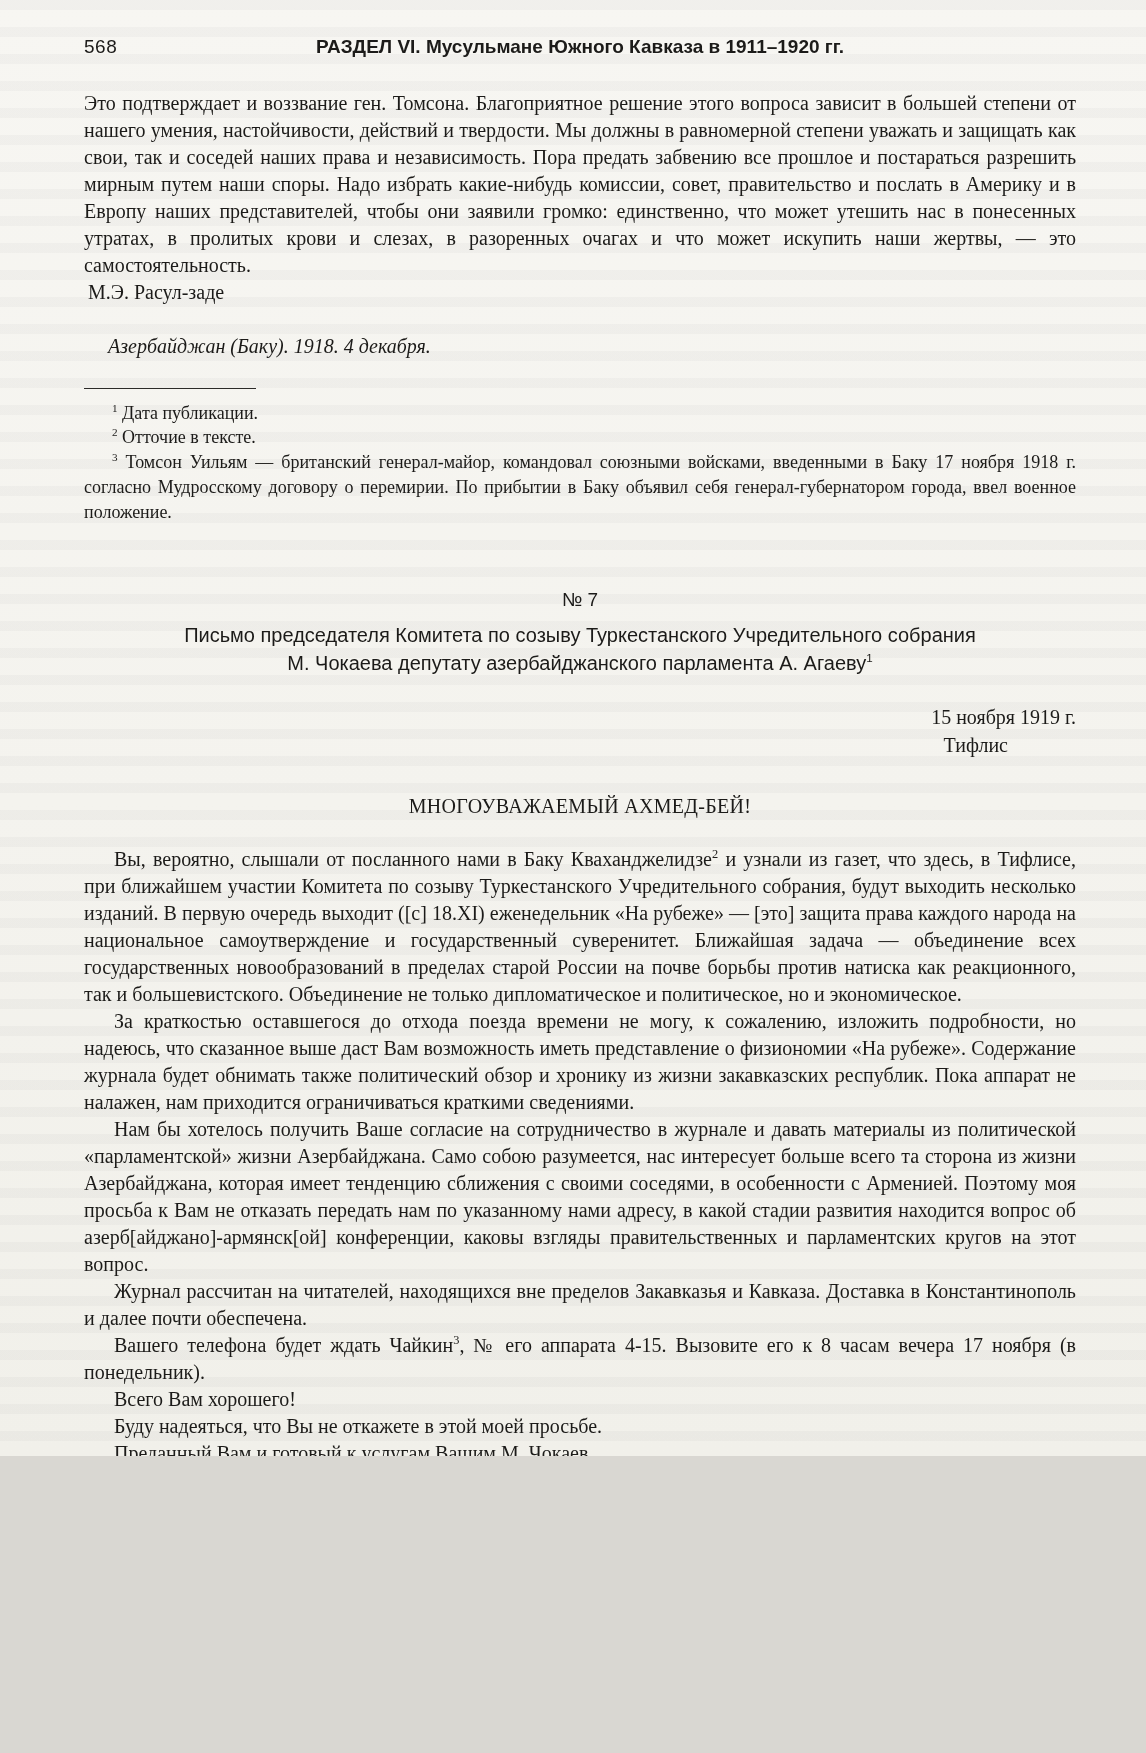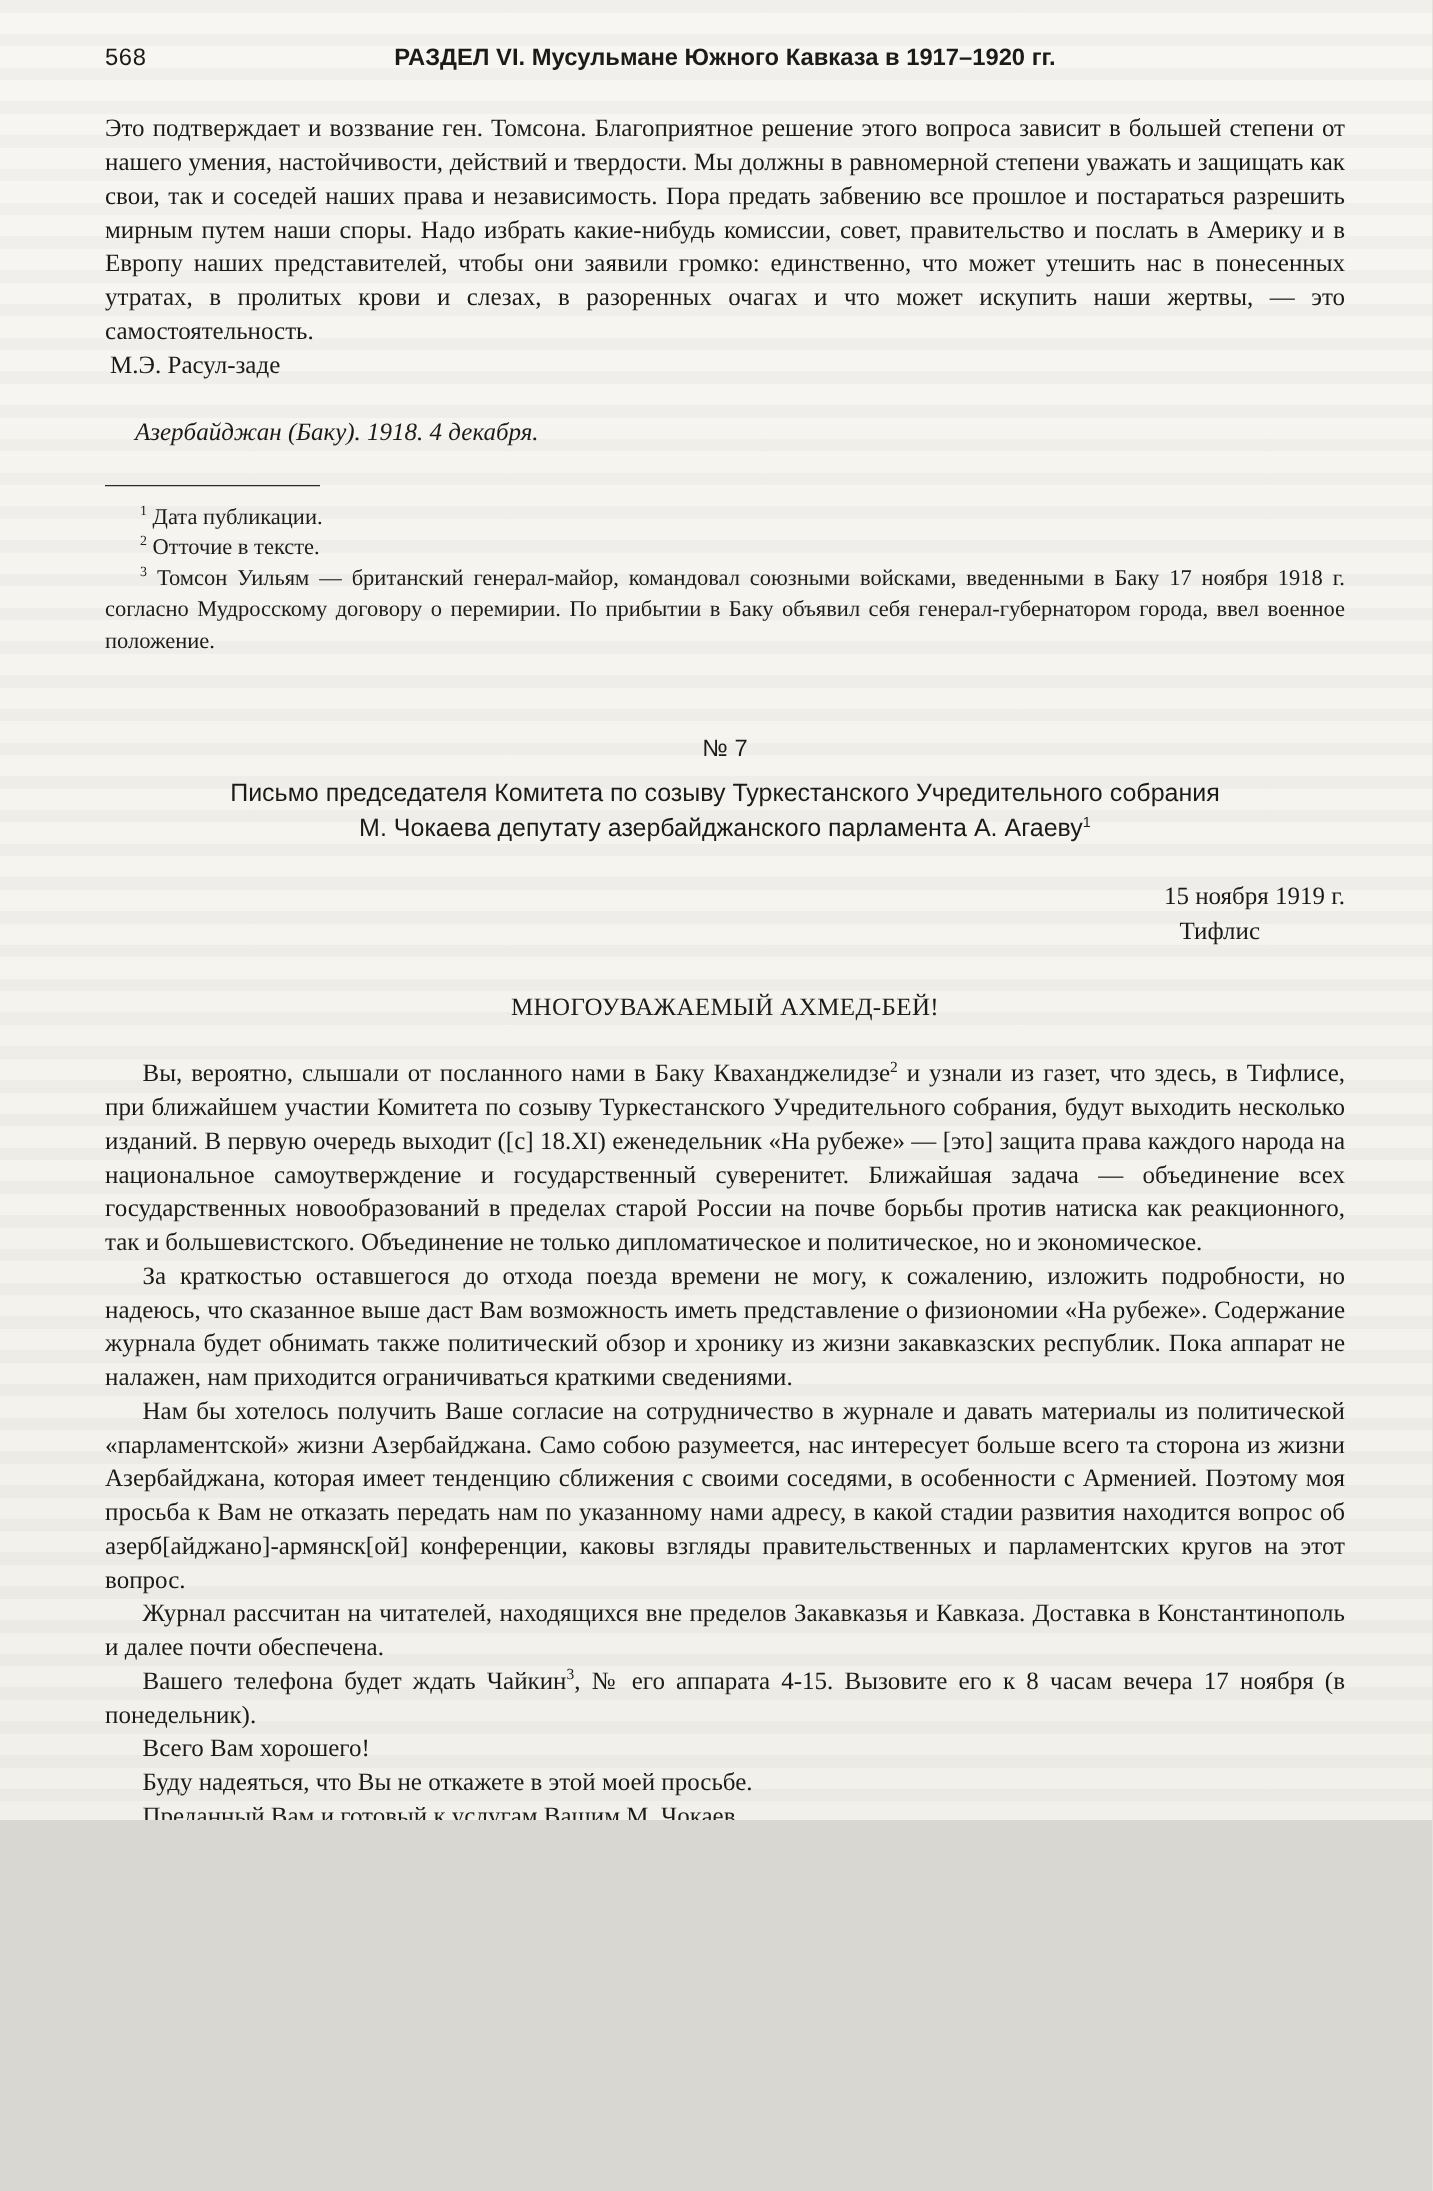--- a/index.html
+++ b/index.html
@@ -83,21 +83,21 @@
   .archive { margin-top: 46px; }
 </style>
 </head>
 <body>
 
 <div class="page">
   <div class="bleed"></div>
 
   <header class="page-header">
     <span class="page-number">568</span>
-    <span class="running-title">РАЗДЕЛ VI. Мусульмане Южного Кавказа в 1917–1920 гг.</span>
+    <span class="running-title">РАЗДЕЛ VI. Мусульмане Южного Кавказа в 1911–1920 гг.</span>
   </header>
 
   <section class="doc doc-6">
     <p class="para">Это подтверждает и воззвание ген. Томсона. Благоприятное решение этого вопроса зависит в большей степени от нашего умения, настойчивости, действий и твердости. Мы должны в равномерной степени уважать и защищать как свои, так и соседей наших права и независимость. Пора предать забвению все прошлое и постараться разрешить мирным путем наши споры. Надо избрать какие-нибудь комиссии, совет, правительство и послать в Америку и в Европу наших представителей, чтобы они заявили громко: единственно, что может утешить нас в понесенных утратах, в пролитых крови и слезах, в разоренных очагах и что может искупить наши жертвы, — это самостоятельность.</p>
     <p class="para signature">М.Э. Расул-заде</p>
     <p class="para source-line italic">Азербайджан (Баку). 1918. 4 декабря.</p>
 
     <hr class="footnote-rule">
 
     <div class="footnotes">

